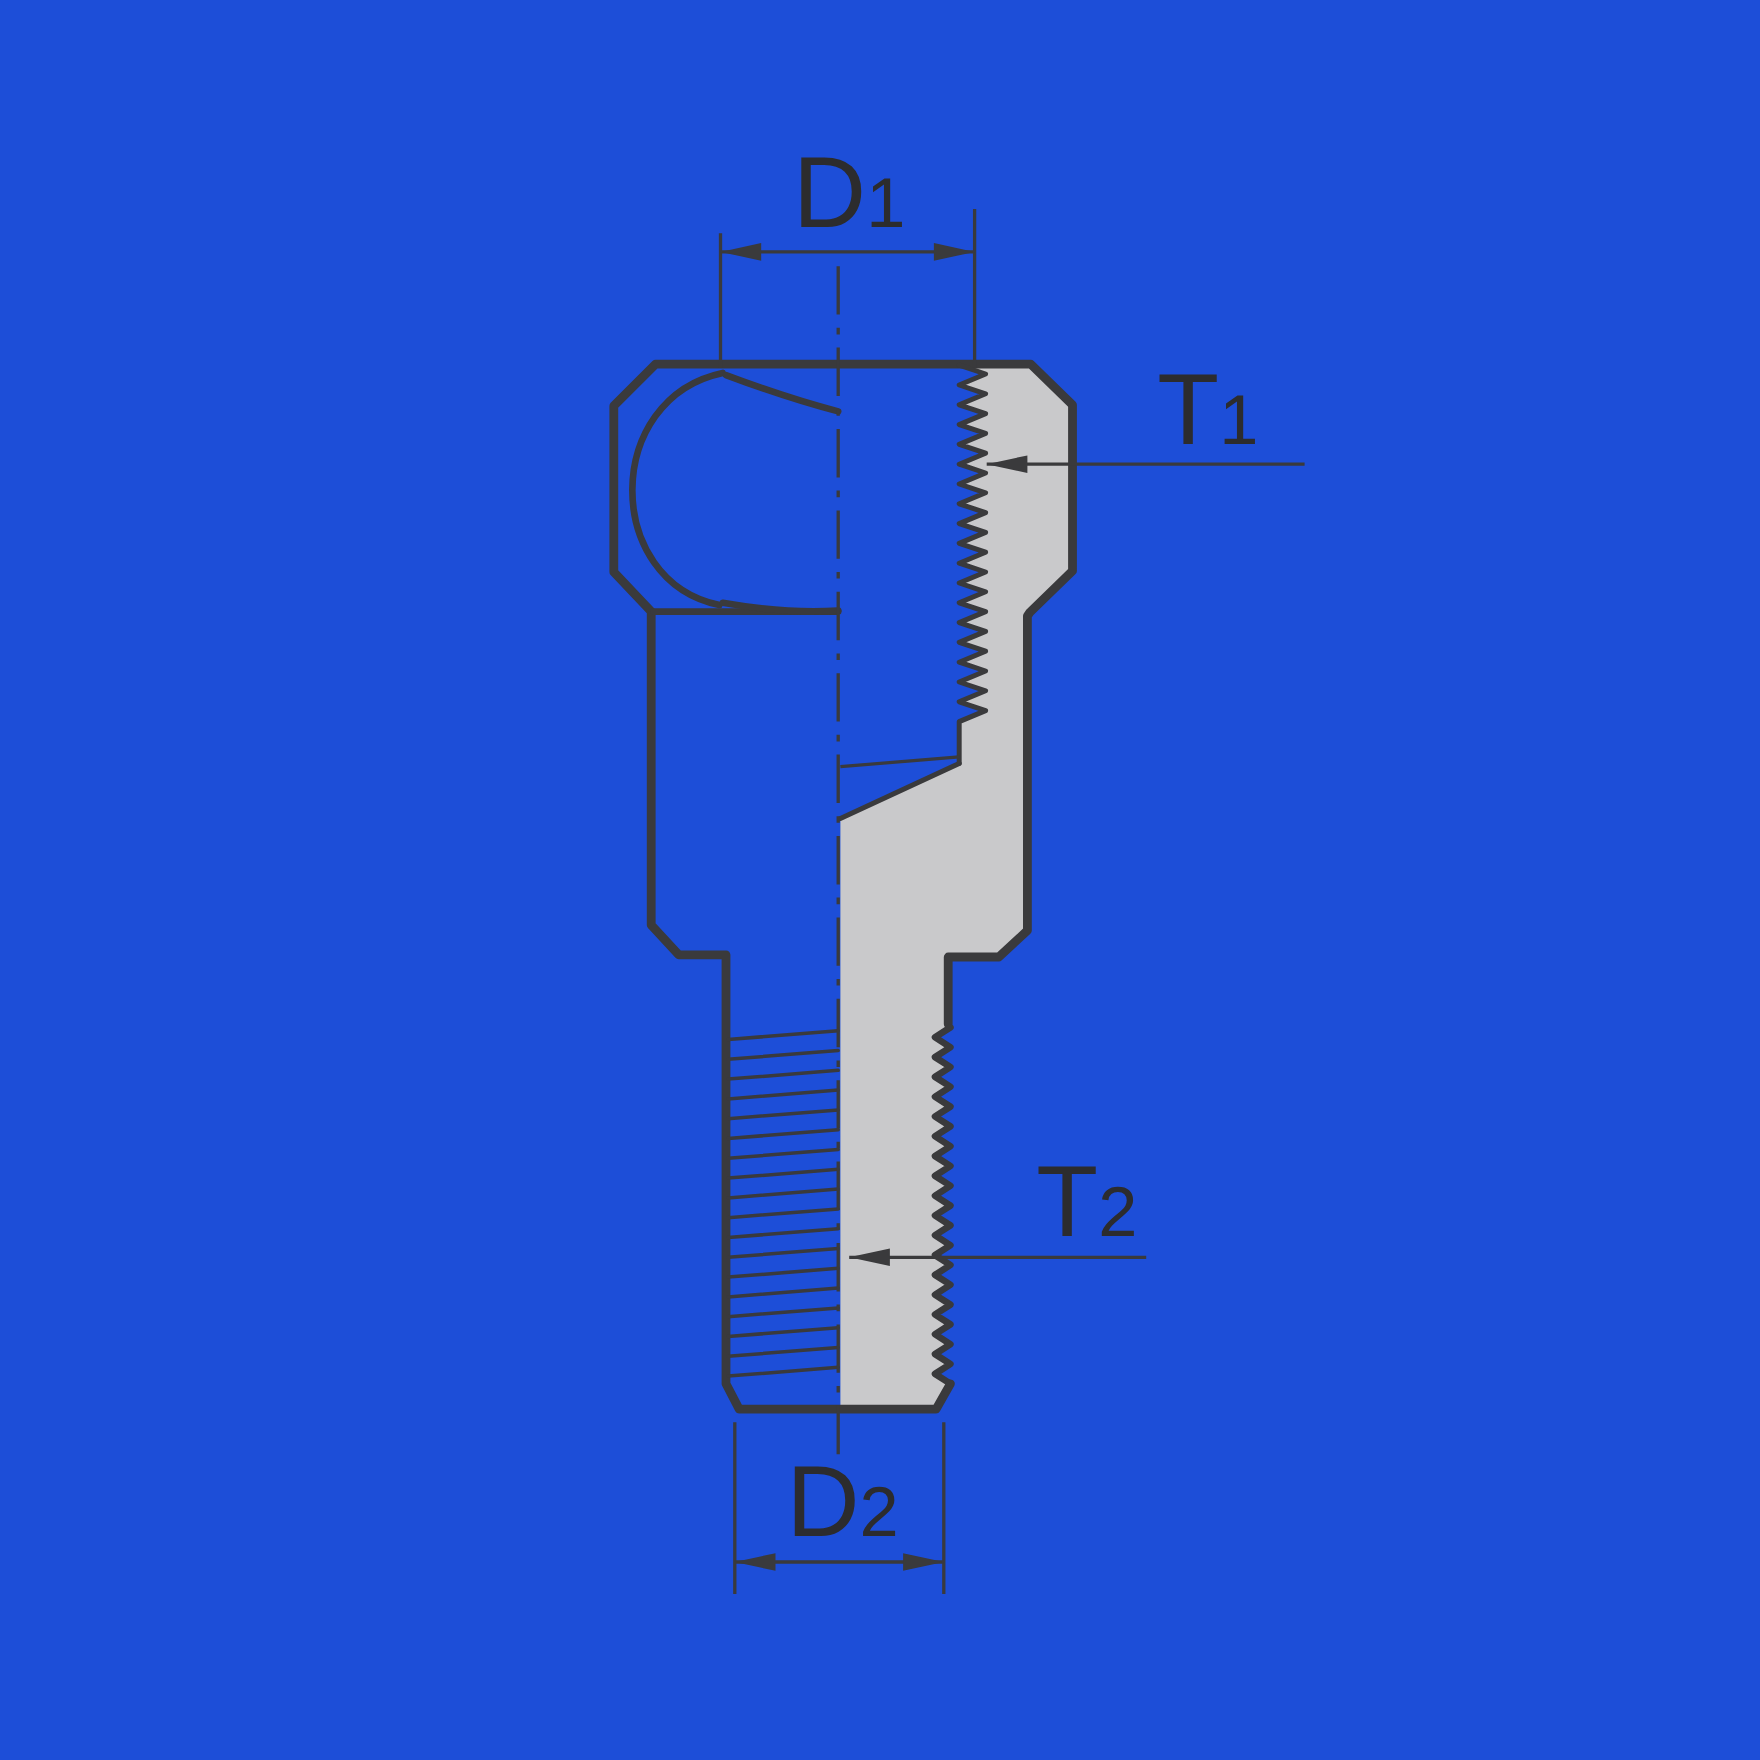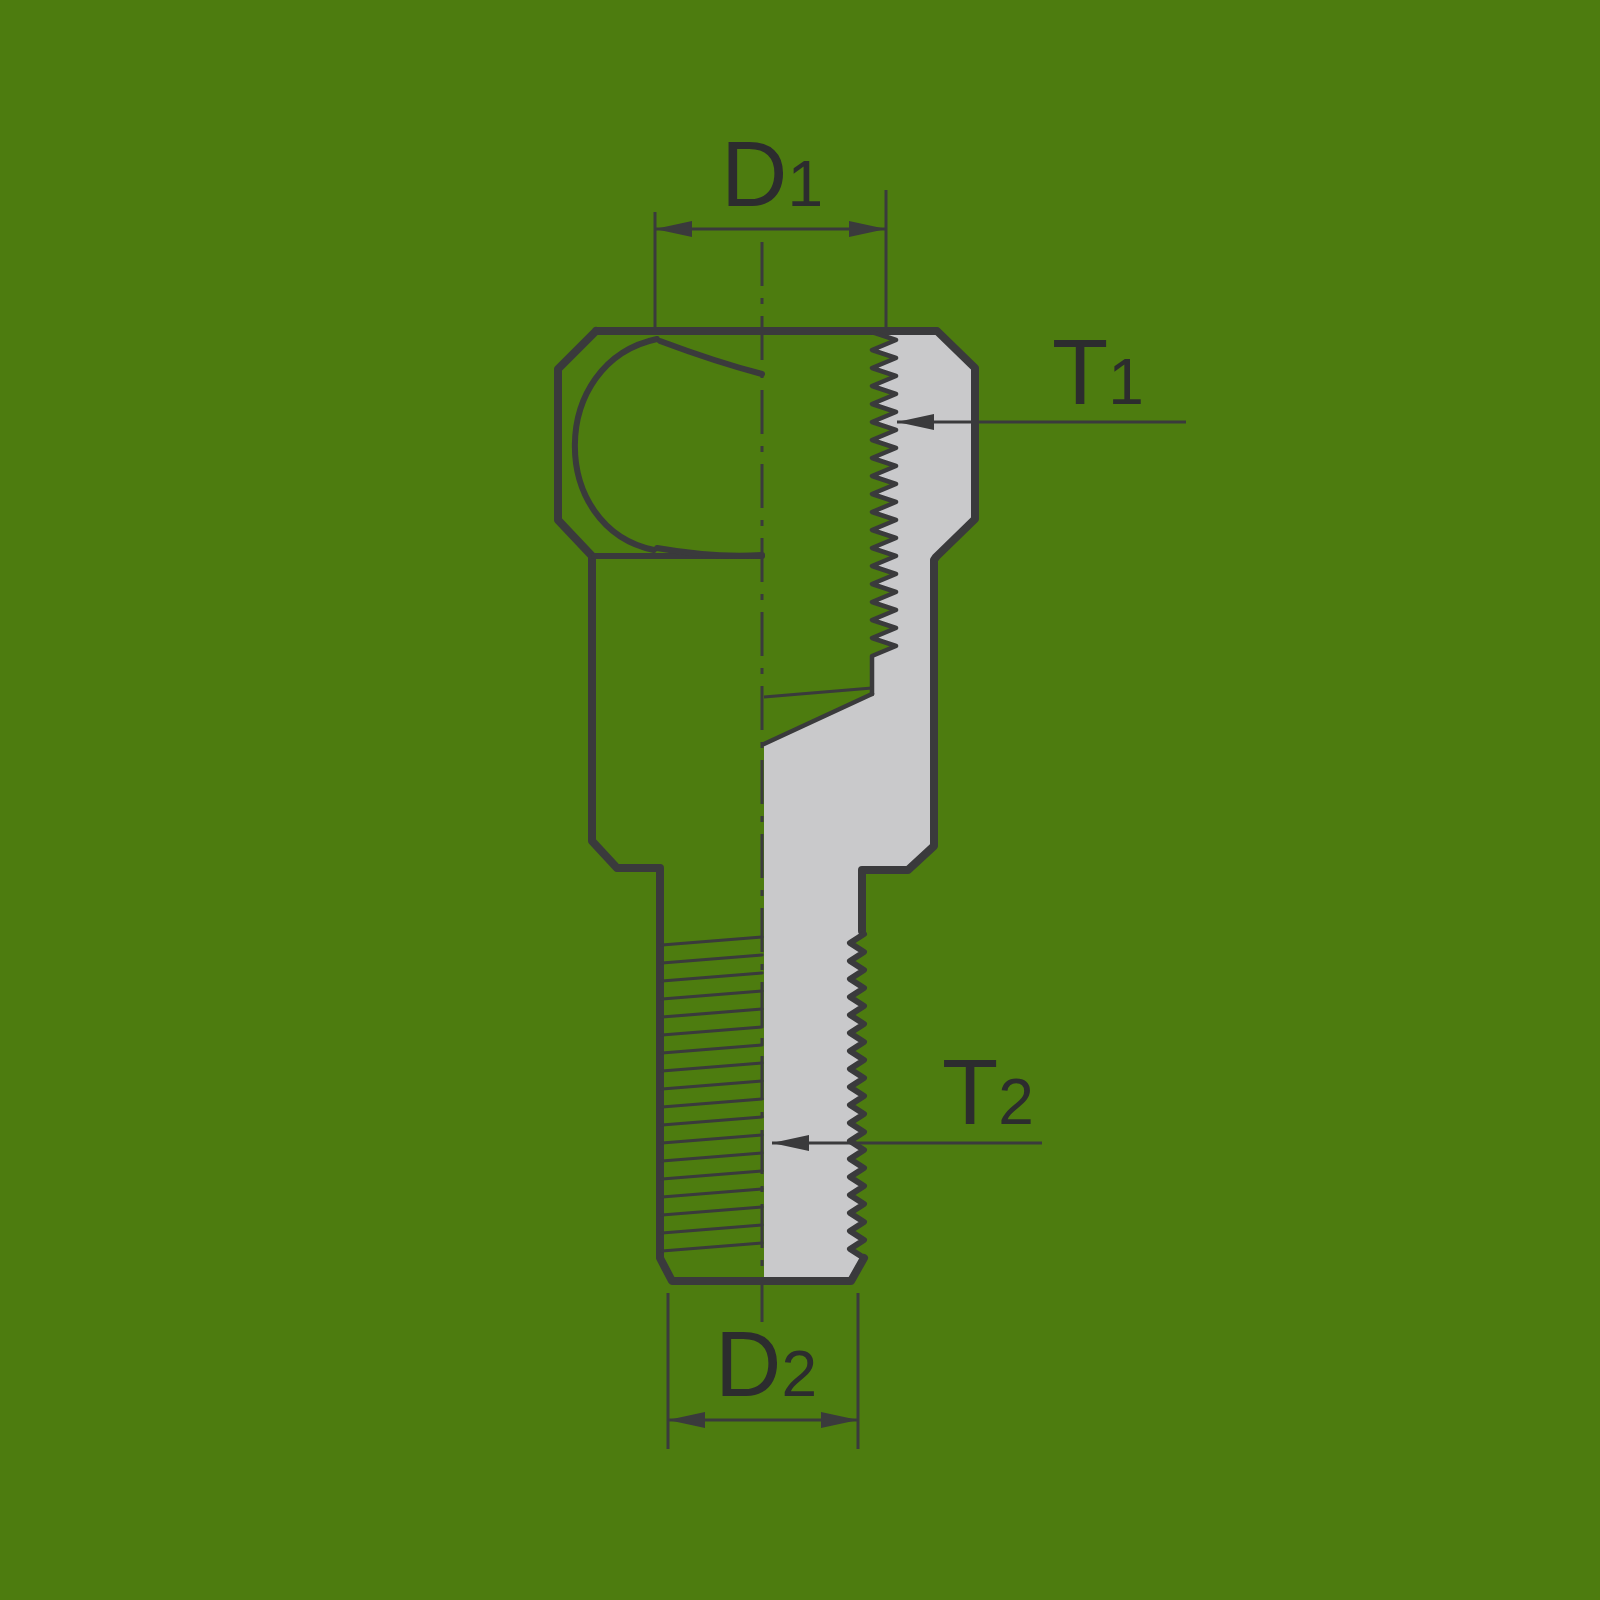--- a/index.html
+++ b/index.html
@@ -6,21 +6,21 @@
     margin: 0;
     padding: 0;
     background: #ffffff;
     width: 1600px;
     height: 1600px;
     font-family: "Liberation Sans", sans-serif;
   }
   .stage {
     width: 1600px;
     height: 1600px;
-    background: #4d7c0f;
+    background: #1d4ed8;
     position: relative;
   }
   svg { display: block; }
 
   .outline   { fill: none; stroke: #3a3a3c; stroke-width: 8;   stroke-linejoin: round; stroke-linecap: round; }
   .outline-med { fill: none; stroke: #3a3a3c; stroke-width: 6; stroke-linejoin: round; stroke-linecap: round; }
   .thread-zz { fill: none; stroke: #3a3a3c; stroke-width: 4.5; stroke-linejoin: round; stroke-linecap: round; }
   .thread-zz-ext { fill: none; stroke: #3a3a3c; stroke-width: 6; stroke-linejoin: round; stroke-linecap: round; }
   .thin      { fill: none; stroke: #3a3a3c; stroke-width: 3;   stroke-linecap: butt; }
   .crest     { fill: none; stroke: #3a3a3c; stroke-width: 3.2; stroke-linecap: round; }

